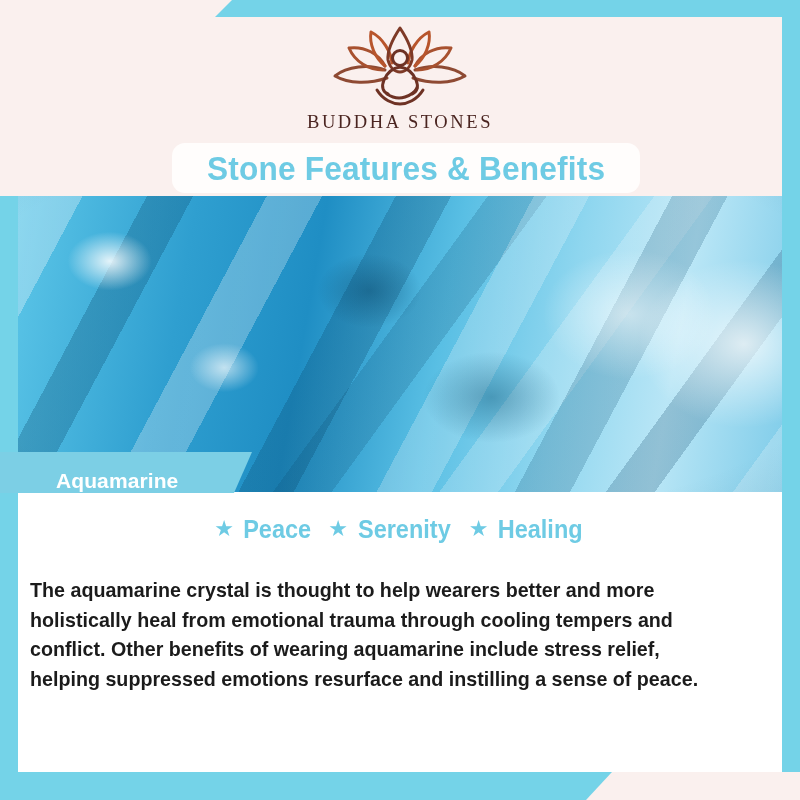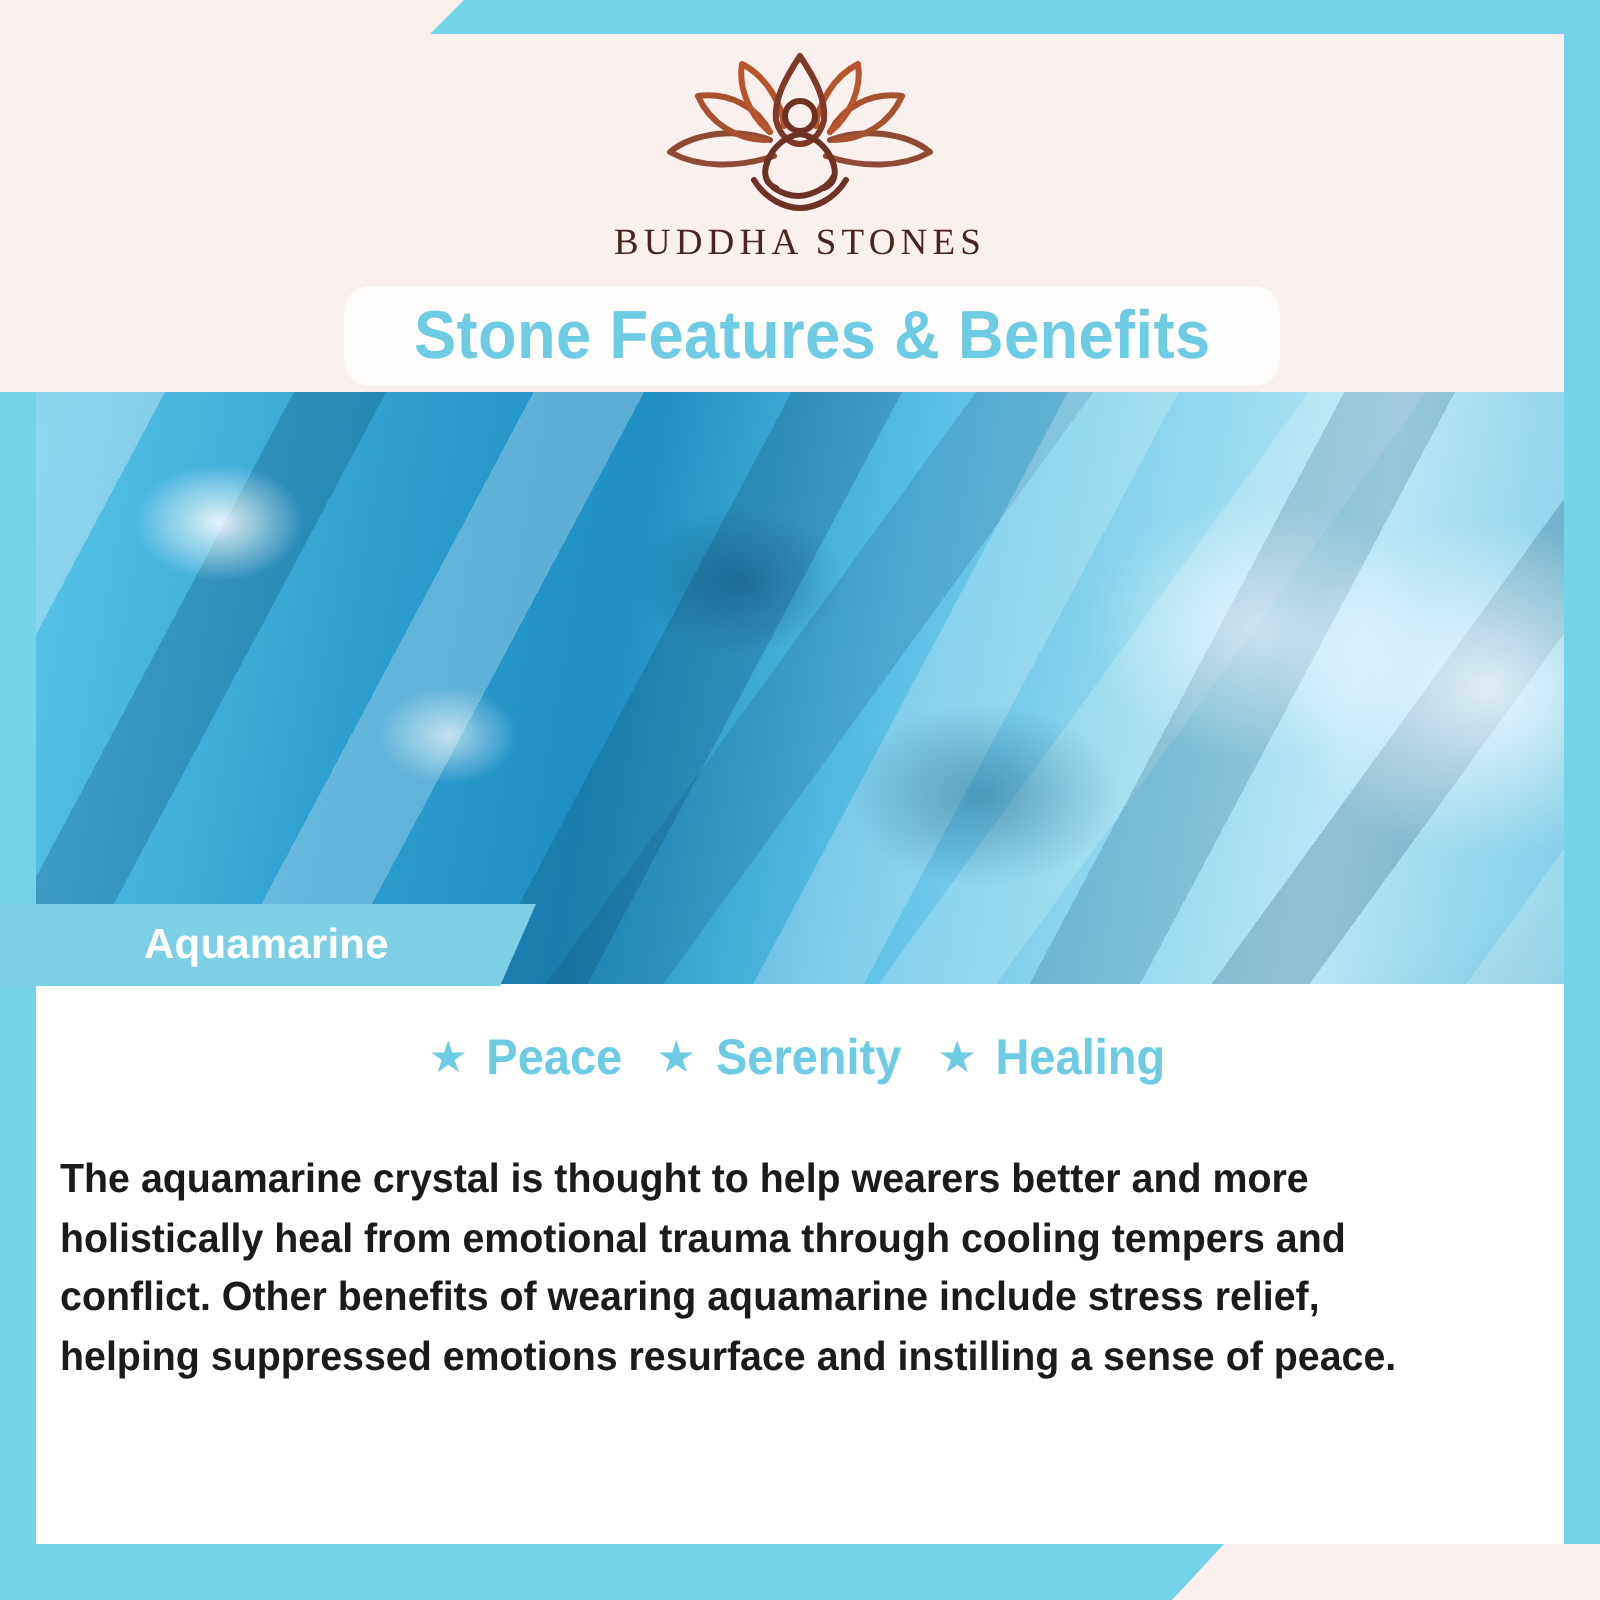--- a/index.html
+++ b/index.html
@@ -151,22 +151,21 @@
   
   .stone-banner {
     position: absolute;
     left: 0;
     top: 452px;
     width: 252px;
     height: 41px;
     background: #7ccfe5;
     clip-path: polygon(0 0, 100% 0, calc(100% - 18px) 100%, 0 100%);
     display: flex;
-    align-items: center;
-    padding-left: 16px;
+    align-items: flex-end;
   }
   .stone-banner-text {
     margin-left: 56px;
     font-size: 21px;
     font-weight: 700;
     color: #ffffff;
     letter-spacing: 0.1px;
   }
 
   

